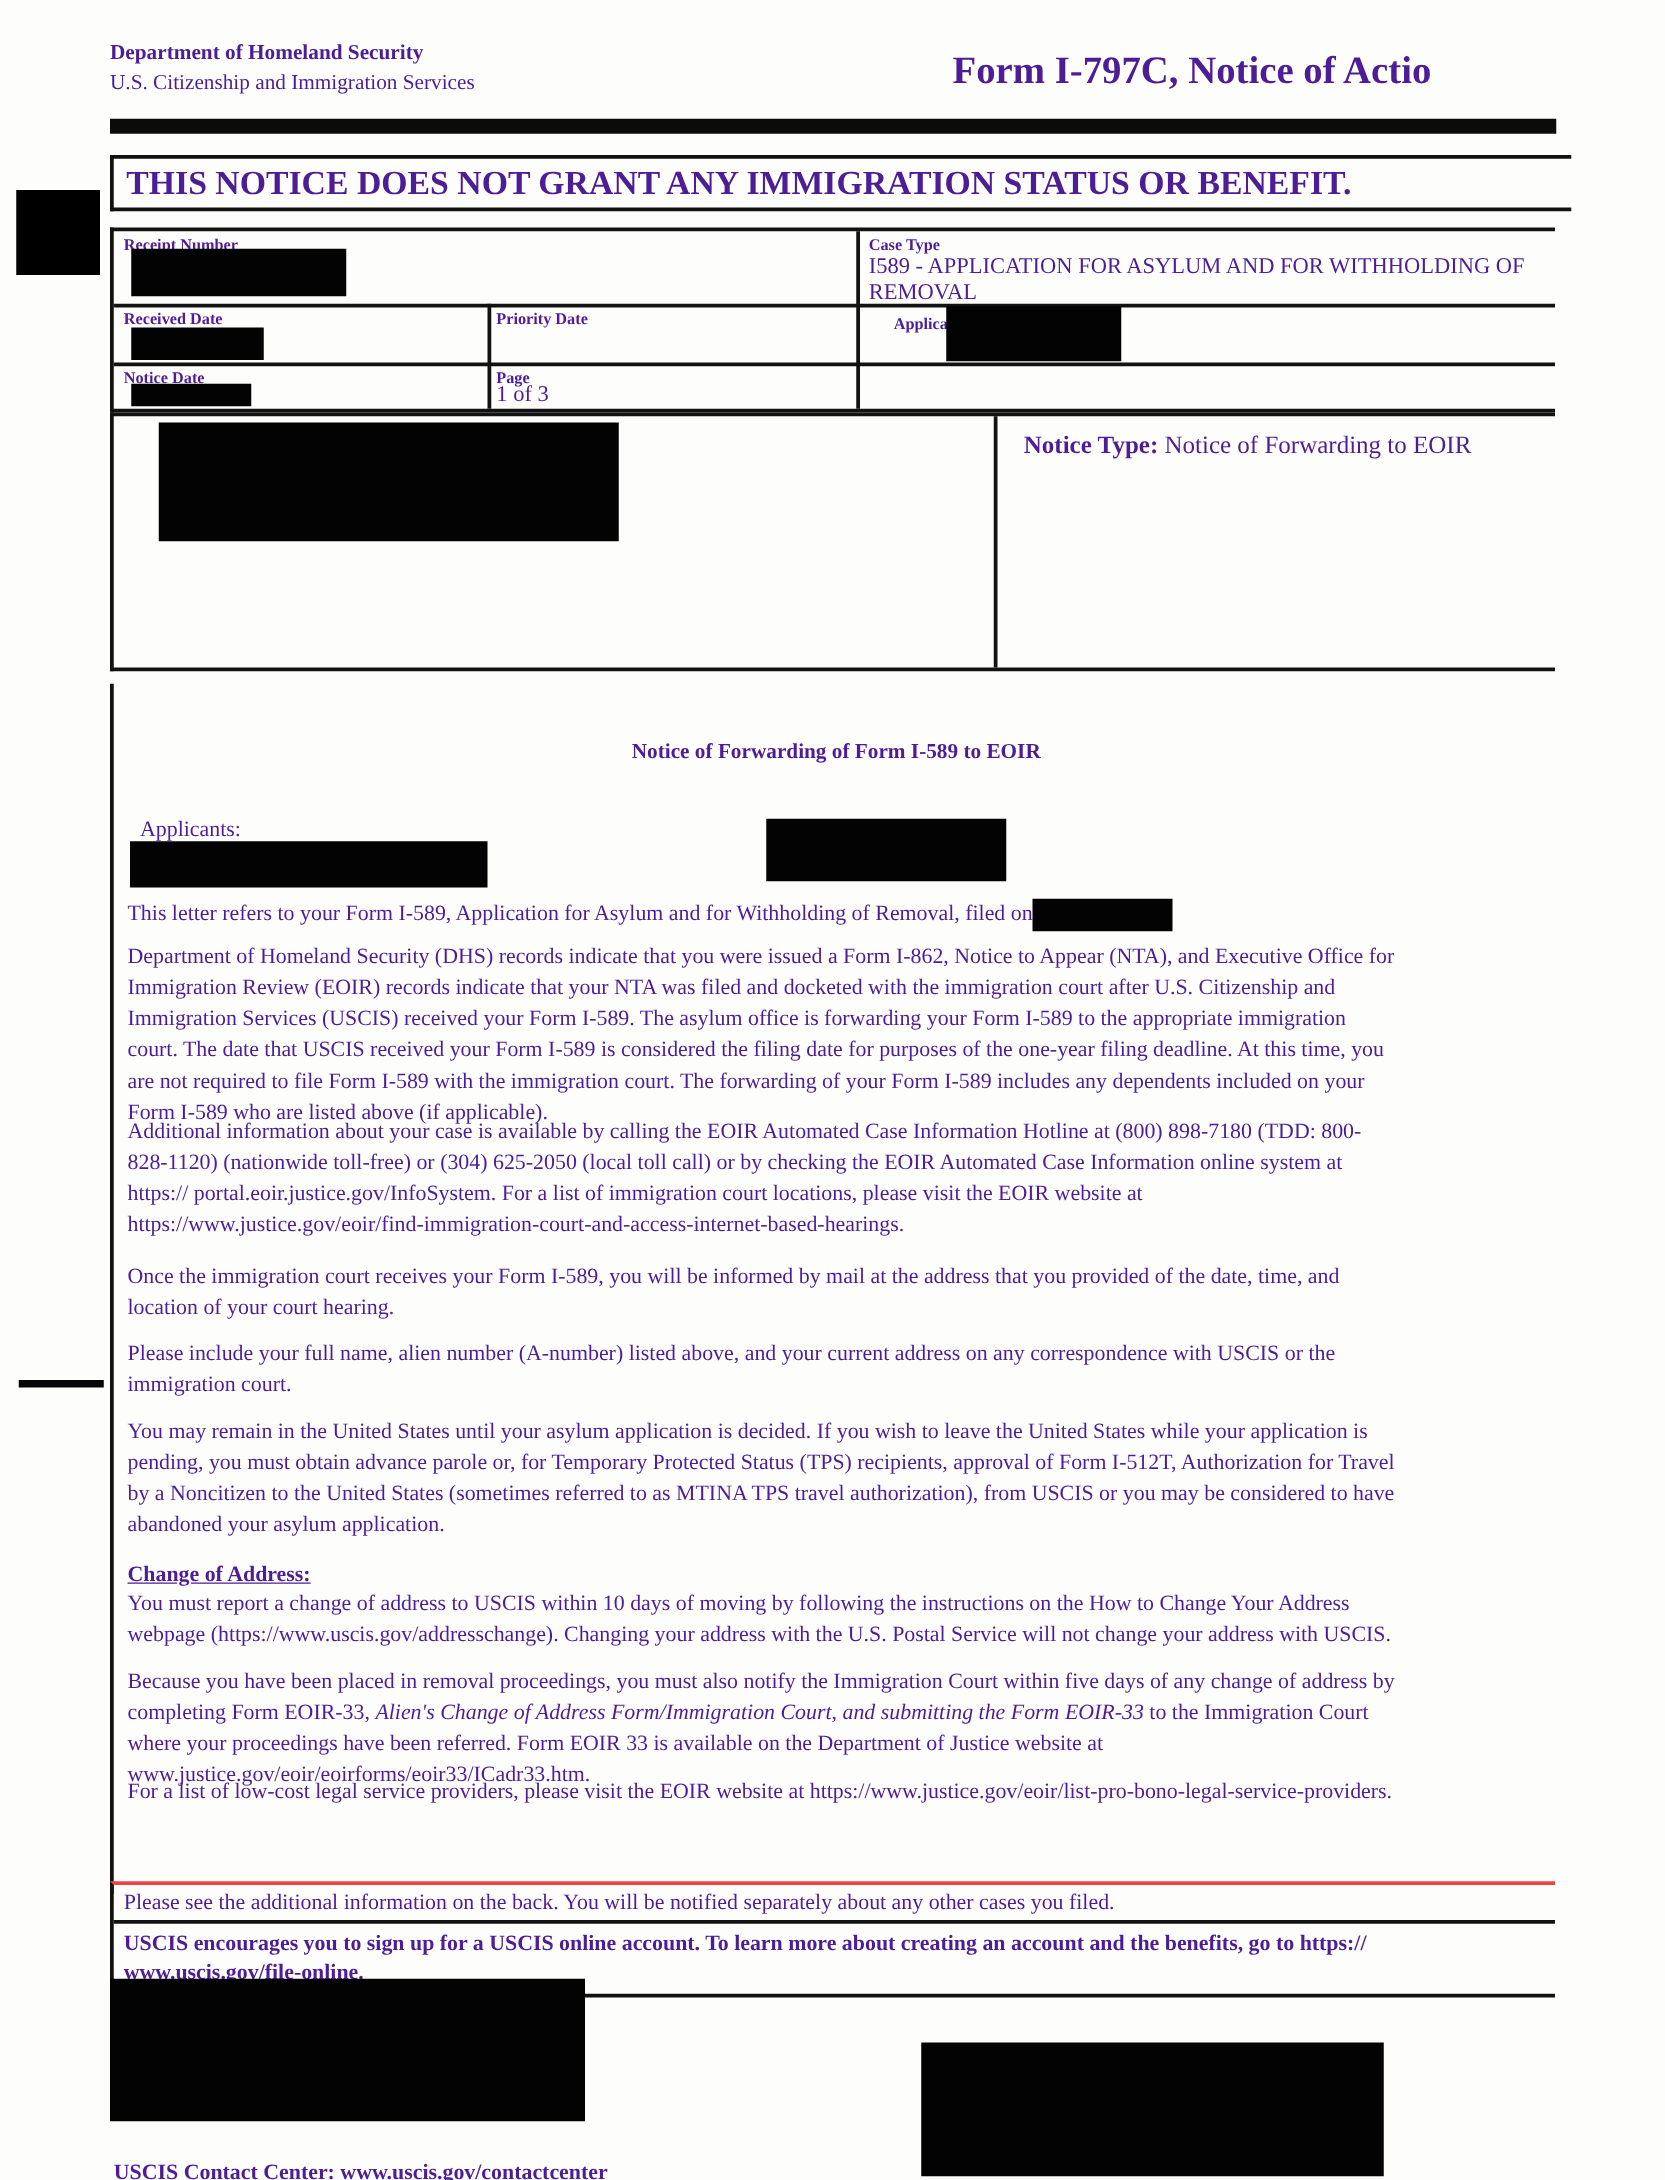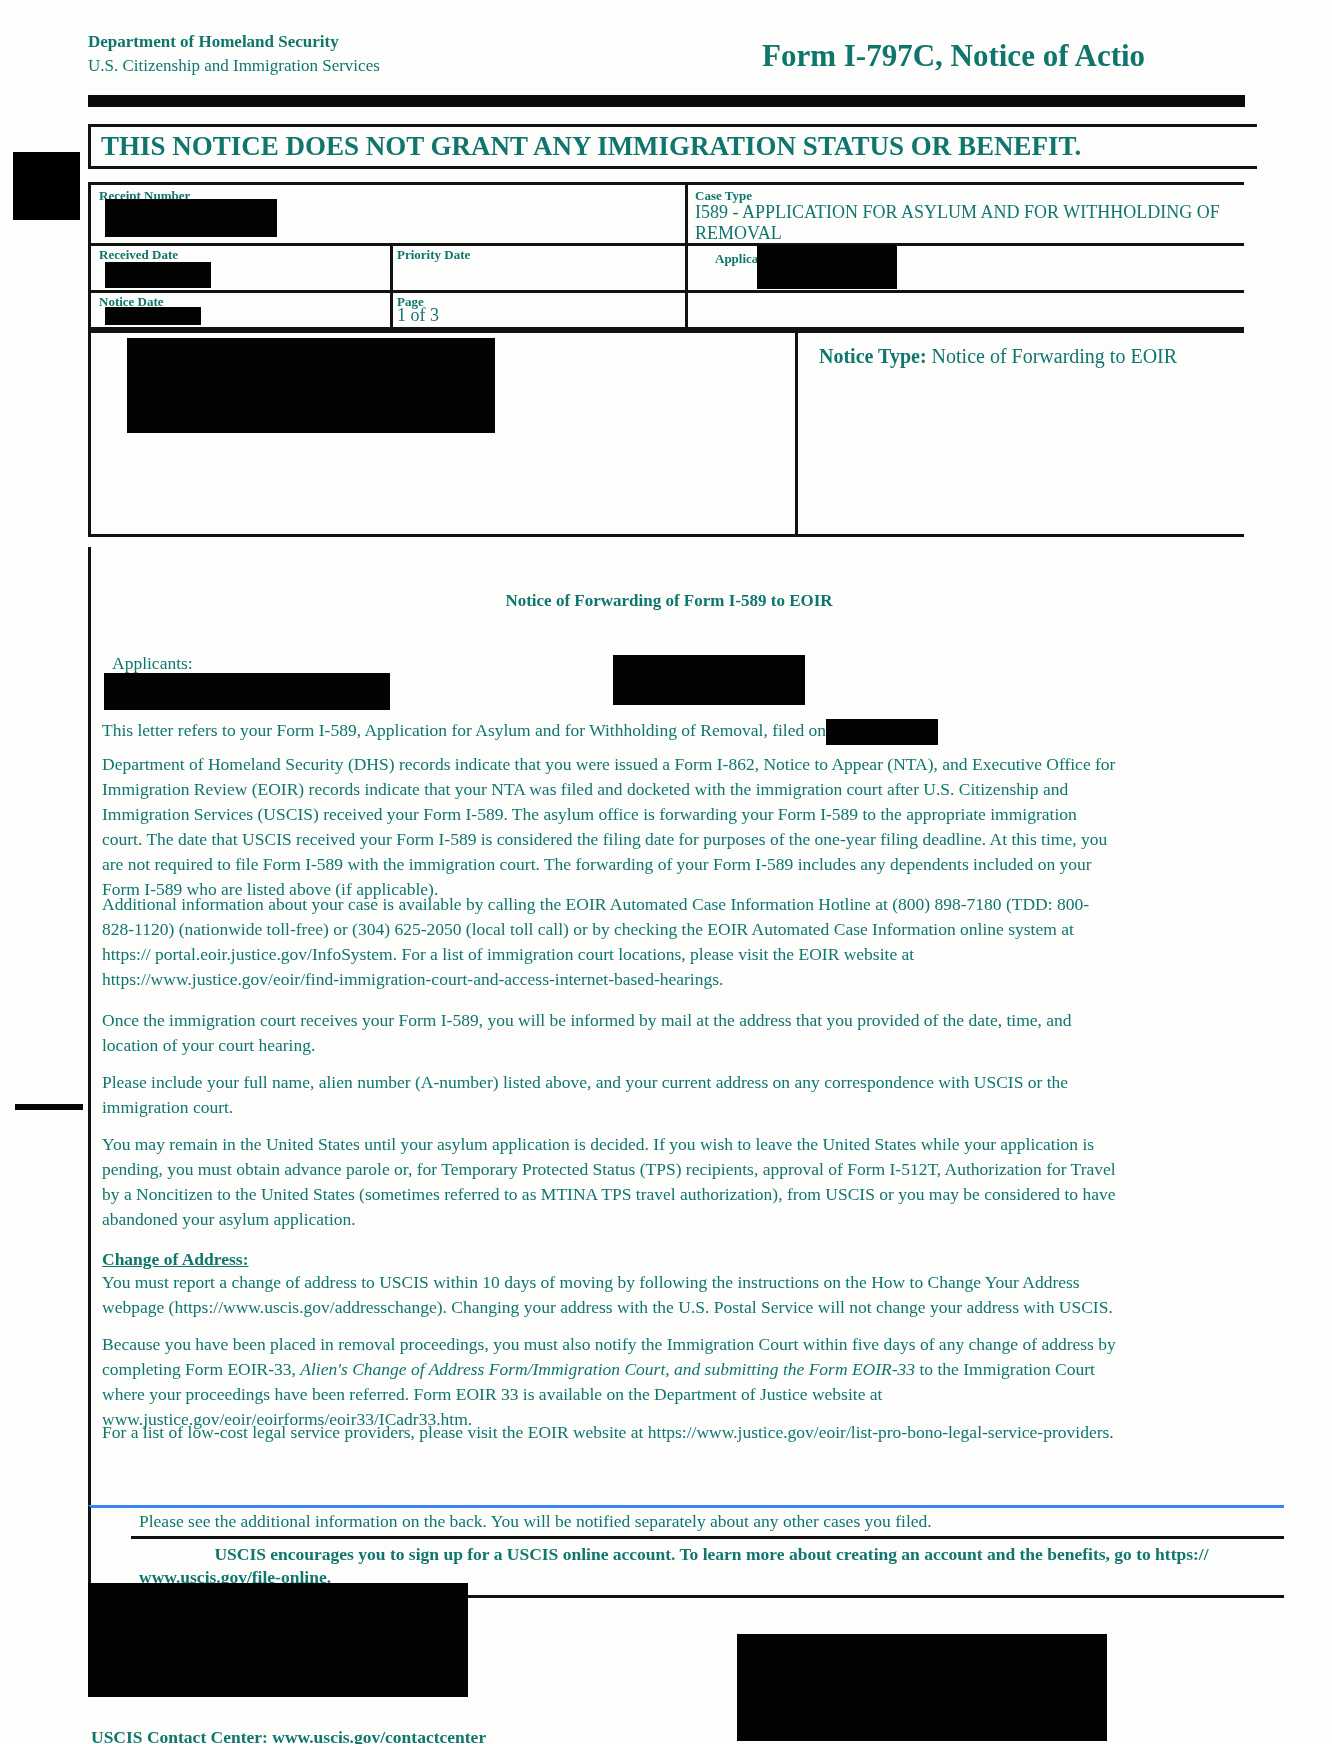--- a/index.html
+++ b/index.html
@@ -3,21 +3,21 @@
 <meta charset="utf-8">
 <style>
   html,body{margin:0;padding:0;background:#e8e8e8;}
   .page{
     position:relative;
     width:1332px;height:1744px;
     background:#fdfdfc;
     margin:0 auto;
     overflow:hidden;
     font-family:"Liberation Serif","DejaVu Serif",serif;
-    color:#0f766e;
+    color:#4c1d95;
   }
   .abs{position:absolute;}
   .redact{position:absolute;background:#030303;}
   .b{font-weight:bold;}
   
   .agency1{left:88px;top:32px;font-size:17px;font-weight:bold;}
   .agency2{left:88px;top:56px;font-size:17px;}
   .form-title{left:762px;top:38px;font-size:31px;font-weight:bold;white-space:nowrap;}
   .topbar{left:88px;top:95px;width:1157px;height:12px;background:#0b0b0b;}
   
@@ -50,21 +50,21 @@
     border-left:3px solid #121212;
   }
   .letter-heading{position:absolute;left:0;top:44px;width:100%;text-align:center;
     font-size:17px;font-weight:bold;}
   .p{position:absolute;left:11px;width:1018px;font-size:17.5px;line-height:25px;}
   .inline-redact{display:inline-block;width:112px;height:26px;background:#030303;vertical-align:middle;}
   .change-hd{font-weight:bold;text-decoration:underline;font-size:17.5px;}
   
   .footer-box{
     left:88px;top:1505px;width:1153px;
-    border-top:3px solid #3b82f6;border-left:3px solid #121212;padding-left:40px;
+    border-top:3px solid #ef4444;border-left:3px solid #121212;
   }
   .footer-row1{font-size:17.5px;padding:3px 0 4px 8px;border-bottom:3px solid #121212;}
   .footer-row2{font-size:17.5px;font-weight:bold;padding:4px 0 6px 8px;border-bottom:3px solid #121212;line-height:23px;}
   .contact-line{left:91px;top:1727px;font-size:17.5px;font-weight:bold;white-space:nowrap;}
 </style>
 </head>
 <body>
 
 <div class="page">
 
@@ -129,21 +129,21 @@
 
     <div class="p change-hd" style="top:700px;">Change of Address:</div>
     <div class="p" style="top:723px;">You must report a change of address to USCIS within 10 days of moving by following the instructions on the How to Change Your Address webpage (https://www.uscis.gov/addresschange). Changing your address with the U.S. Postal Service will not change your address with USCIS.</div>
     <div class="p" style="top:785px;"><span>Because you have been placed in removal proceedings, you must also notify the Immigration Court within five days of any change of address by completing Form EOIR-33, </span><i>Alien's Change of Address Form/Immigration Court, and submitting the Form EOIR-33</i><span> to the Immigration Court where your proceedings have been referred. Form EOIR 33 is available on the Department of Justice website at www.justice.gov/eoir/eoirforms/eoir33/ICadr33.htm.</span></div>
     <div class="p" style="top:873px;">For a list of low-cost legal service providers, please visit the EOIR website at https://www.justice.gov/eoir/list-pro-bono-legal-service-providers.</div>
   </div>
 
   <div class="abs footer-box">
     <div class="footer-row1">Please see the additional information on the back. You will be notified separately about any other cases you filed.</div>
     <div class="footer-row2">
-      <span style="display:block;text-align:center;">USCIS encourages you to sign up for a USCIS online account. To learn more about creating an account and the benefits, go to https://</span>
+      <span style="display:block;">USCIS encourages you to sign up for a USCIS online account. To learn more about creating an account and the benefits, go to https://</span>
       <span style="display:block;">www.uscis.gov/file-online.</span>
     </div>
   </div>
 
   <div class="redact" style="left:88px;top:1583px;width:380px;height:114px;"></div>
   <div class="redact" style="left:737px;top:1634px;width:370px;height:107px;"></div>
 
   <div class="abs contact-line">USCIS Contact Center: www.uscis.gov/contactcenter</div>
 
 </div>

